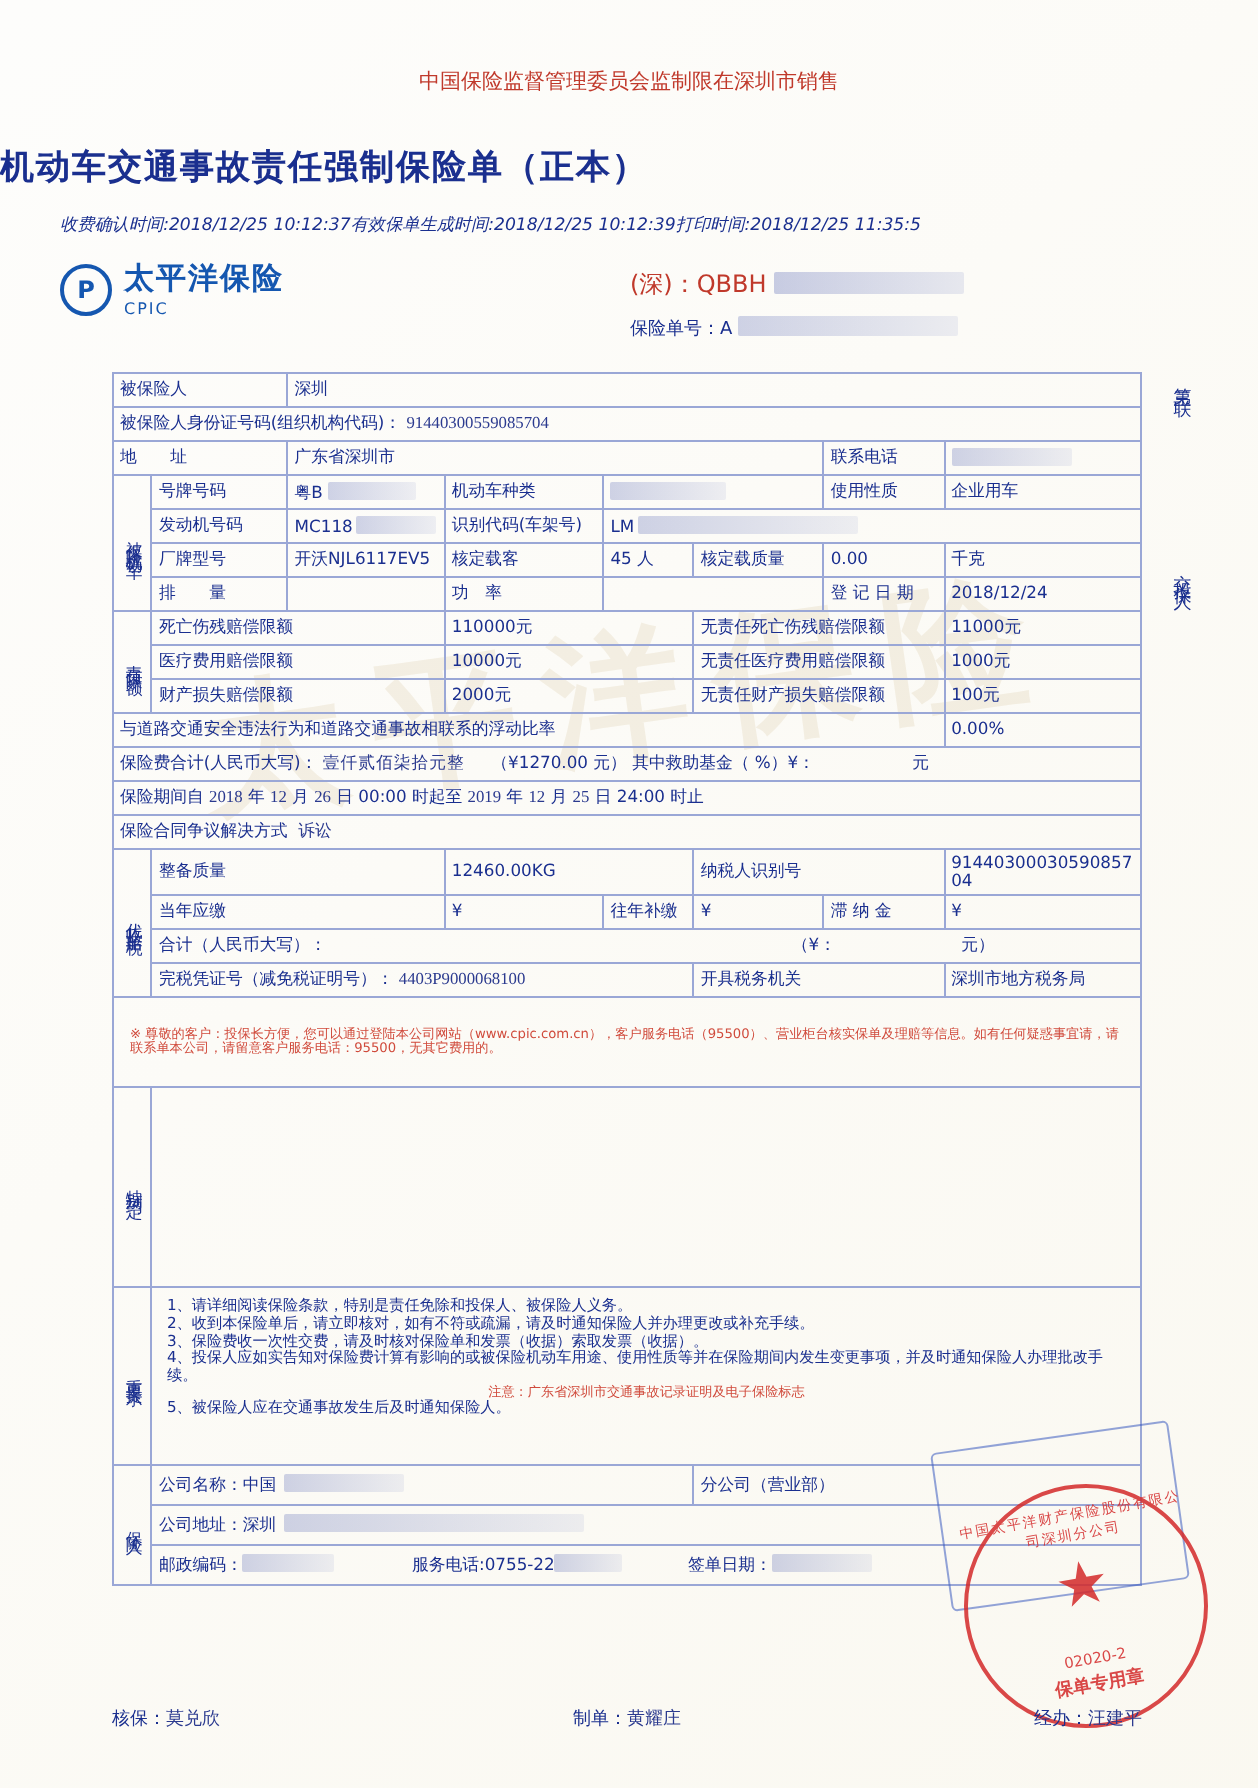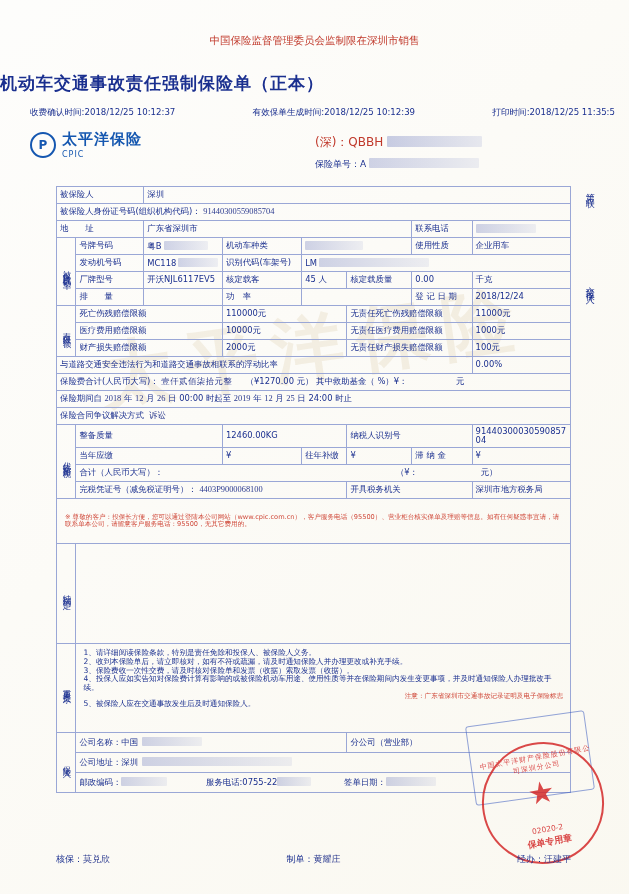--- a/index.html
+++ b/index.html
@@ -43,21 +43,21 @@
     text-align:left;
     font-size:17px;
     font-weight:bold;
     color:#1a2f8f;
     letter-spacing:1px;
   }
   .timerow{
     position:absolute;top:107px;left:30px;right:14px;
     font-size:8.6px;
     color:#1a2f8f;
-    display:flex;justify-content:space-between;
+    display:flex;justify-content:flex-start;font-style:italic;
   }
   .logorow{
     position:absolute;top:130px;left:30px;right:30px;height:34px;
   }
   .logo{
     position:absolute;left:0;top:0;display:flex;align-items:center;gap:6px;
   }
   .logo .mark{
     width:22px;height:22px;border-radius:50%;
     border:2.5px solid #1557b0;
@@ -358,21 +358,21 @@
       <td colspan="7" class="bigcell" style="height:96px"></td>
     </tr>
 
     <tr>
       <td class="vlbl"><span class="vert">重要提示</span></td>
       <td colspan="7" class="reminder" style="height:78px;padding:5px 7px;vertical-align:top">
         <div>1、请详细阅读保险条款，特别是责任免除和投保人、被保险人义务。</div>
         <div>2、收到本保险单后，请立即核对，如有不符或疏漏，请及时通知保险人并办理更改或补充手续。</div>
         <div>3、保险费收一次性交费，请及时核对保险单和发票（收据）索取发票（收据）。</div>
         <div>4、投保人应如实告知对保险费计算有影响的或被保险机动车用途、使用性质等并在保险期间内发生变更事项，并及时通知保险人办理批改手续。</div>
-        <div class="redtext" style="text-align:right;font-size:6.6px">注意：广东省深圳市交通事故记录证明及电子保险标志</div>
+        <div class="redtext" style="text-align:center;font-size:6.6px">注意：广东省深圳市交通事故记录证明及电子保险标志</div>
         <div>5、被保险人应在交通事故发生后及时通知保险人。</div>
       </td>
     </tr>
 
     <tr>
       <td class="vlbl" rowspan="3"><span class="vert">保险人</span></td>
       <td colspan="4" class="lbl" style="height:16px">
         <span>公司名称：中国</span><span class="blurv" style="width:60px;margin:0 4px"></span>
       </td>
       <td colspan="3">分公司（营业部）</td>

